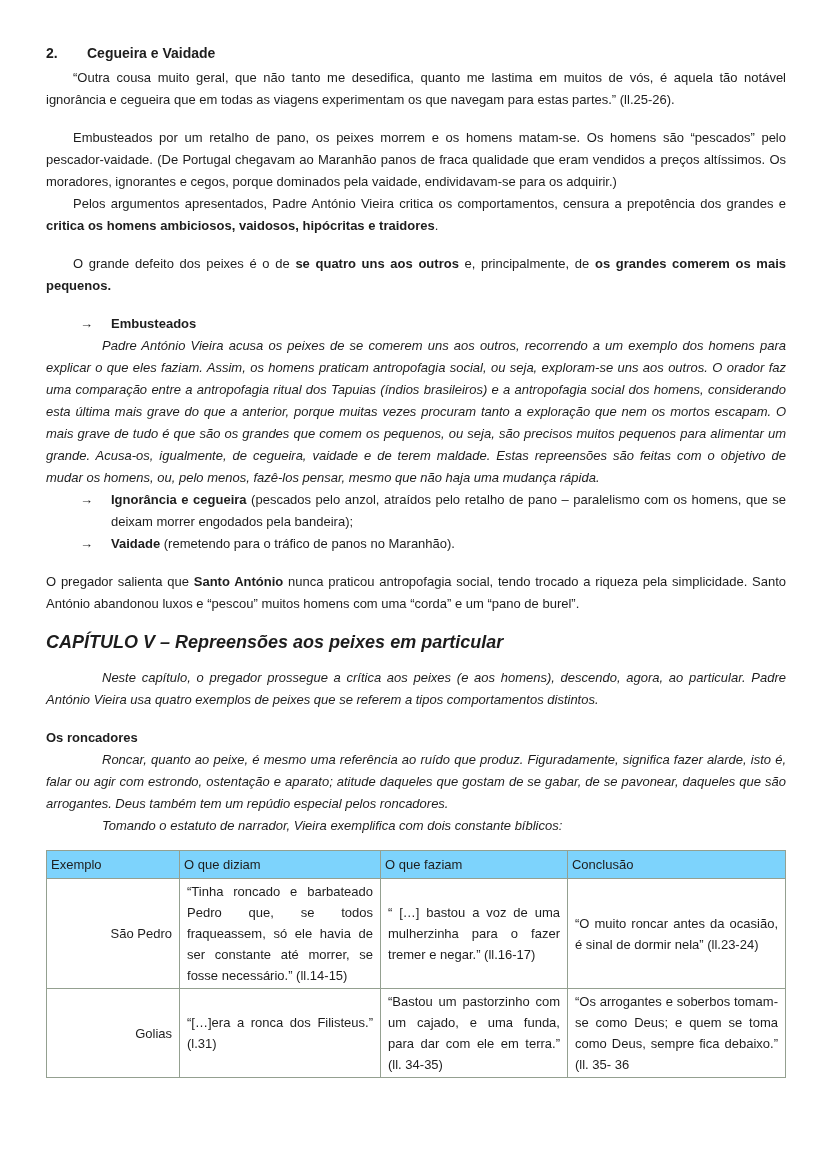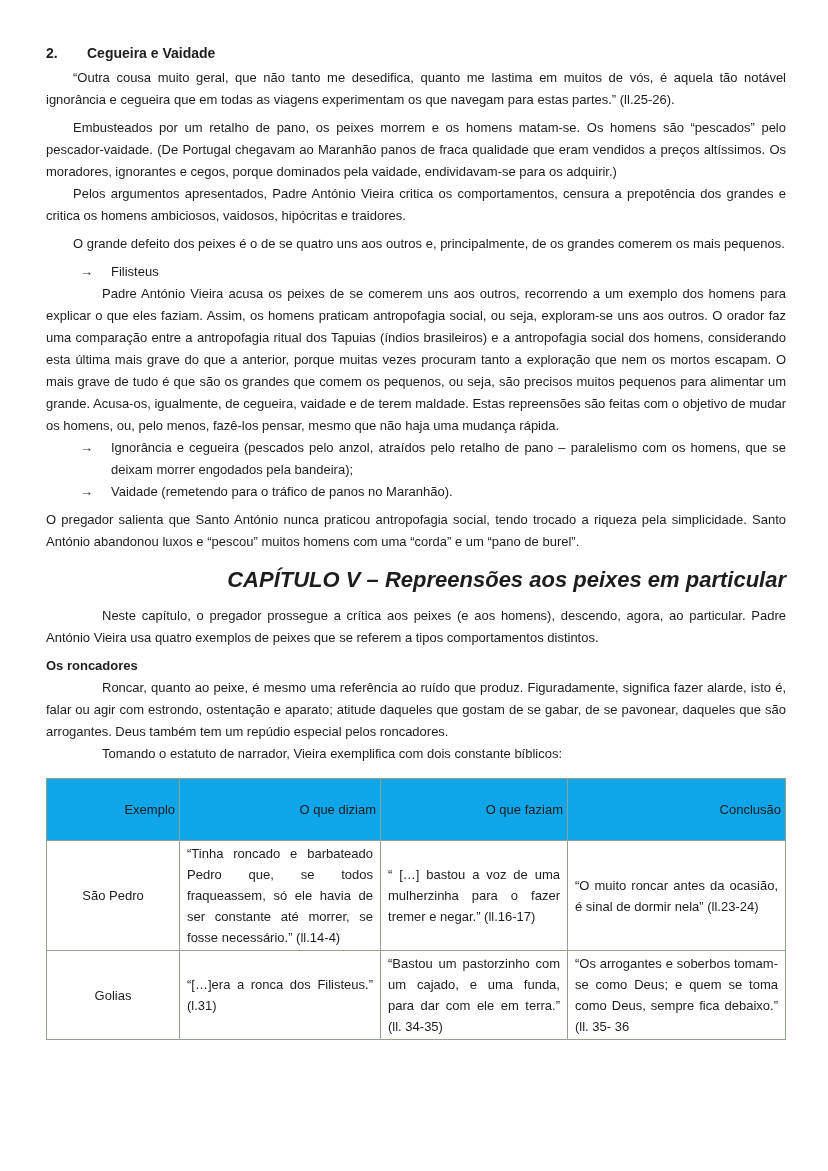--- a/index.html
+++ b/index.html
@@ -10,94 +10,94 @@
     box-sizing: border-box;
     margin: 0 auto;
     background: #ffffff;
     padding: 42px 42px 0 46px;
     font-family: "Liberation Sans", "DejaVu Sans", sans-serif;
     font-size: 13px;
     line-height: 22px;
     color: #1d1d1d;
     overflow: hidden;
   }
-  .b { font-weight: 400; }
+  .b { font-weight: 700; }
   p { margin: 0; text-align: justify; }
-  .gap { margin-top: 6px; }
+  .gap { margin-top: 16px; }
   .ind1 { text-indent: 27px; }
-  .ind2 { text-indent: 56px; }
+  .ind2 { text-indent: 56px; font-style: italic; }
   .h1 {
     display: flex;
     font-size: 14px;
     font-weight: 700;
     line-height: 22px;
     margin-bottom: 3px;
   }
   .h1-num { width: 41px; }
   .arrow-item {
     padding-left: 65px;
     text-indent: -31px;
     text-align: justify;
   }
   .arrow-glyph {
     display: inline-block;
     width: 31px;
     text-indent: 0;
     font-weight: 400;
   }
   .chapter-title {
-    text-align: right;
-    font-size: 22px;
+    text-align: left;
+    font-size: 18px;
     font-weight: 700;
     font-style: italic;
     line-height: 24px;
     margin: 15px 0 13px 0;
   }
   .subhead { font-weight: 700; }
   table.bible-table {
     width: 100%;
     border-collapse: collapse;
     margin-top: 13px;
     table-layout: fixed;
   }
   table.bible-table th, table.bible-table td {
     border: 1px solid #94a090;
     font-size: 13px;
     line-height: 21px;
     padding: 2px 7px;
     vertical-align: middle;
   }
   table.bible-table th {
-    background: #0ea5e9;
+    background: #7dd3fc;
     font-weight: 400;
-    text-align: right;
-    padding: 20px 4px;
+    text-align: left;
+    padding: 3px 4px;
   }
-  td.cell-center { text-align: center; }
+  td.cell-center { text-align: right; }
   td.cell-justify { text-align: justify; }
 </style>
 </head>
 <body>
 
 <div class="page">
 
   <div class="h1">
     <span class="h1-num">2.</span>
     <span>Cegueira e Vaidade</span>
   </div>
 
   <p class="ind1">“Outra cousa muito geral, que não tanto me desedifica, quanto me lastima em muitos de vós, é aquela tão notável ignorância e cegueira que em todas as viagens experimentam os que navegam para estas partes.” (ll.25-26).</p>
 
   <p class="ind1 gap">Embusteados por um retalho de pano, os peixes morrem e os homens matam-se. Os homens são “pescados” pelo pescador-vaidade. (De Portugal chegavam ao Maranhão panos de fraca qualidade que eram vendidos a preços altíssimos. Os moradores, ignorantes e cegos, porque dominados pela vaidade, endividavam-se para os adquirir.)</p>
 
   <p class="ind1"><span>Pelos argumentos apresentados, Padre António Vieira critica os comportamentos, censura a prepotência dos grandes e </span><span class="b">critica os homens ambiciosos, vaidosos, hipócritas e traidores</span><span>.</span></p>
 
   <p class="ind1 gap"><span>O grande defeito dos peixes é o de </span><span class="b">se quatro uns aos outros</span><span> e, principalmente, de </span><span class="b">os grandes comerem os mais pequenos.</span></p>
 
-  <p class="arrow-item gap"><span class="arrow-glyph">→</span><span class="b">Filisteus</span></p>
+  <p class="arrow-item gap"><span class="arrow-glyph">→</span><span class="b">Embusteados</span></p>
 
   <p class="ind2">Padre António Vieira acusa os peixes de se comerem uns aos outros, recorrendo a um exemplo dos homens para explicar o que eles faziam. Assim, os homens praticam antropofagia social, ou seja, exploram-se uns aos outros. O orador faz uma comparação entre a antropofagia ritual dos Tapuias (índios brasileiros) e a antropofagia social dos homens, considerando esta última mais grave do que a anterior, porque muitas vezes procuram tanto a exploração que nem os mortos escapam. O mais grave de tudo é que são os grandes que comem os pequenos, ou seja, são precisos muitos pequenos para alimentar um grande. Acusa-os, igualmente, de cegueira, vaidade e de terem maldade. Estas repreensões são feitas com o objetivo de mudar os homens, ou, pelo menos, fazê-los pensar, mesmo que não haja uma mudança rápida.</p>
 
   <p class="arrow-item"><span class="arrow-glyph">→</span><span><span class="b">Ignorância e cegueira</span><span> (pescados pelo anzol, atraídos pelo retalho de pano – paralelismo com os homens, que se deixam morrer engodados pela bandeira);</span></span></p>
 
   <p class="arrow-item"><span class="arrow-glyph">→</span><span><span class="b">Vaidade</span><span> (remetendo para o tráfico de panos no Maranhão).</span></span></p>
 
   <p class="gap"><span>O pregador salienta que </span><span class="b">Santo António</span><span> nunca praticou antropofagia social, tendo trocado a riqueza pela simplicidade. Santo António abandonou luxos e “pescou” muitos homens com uma “corda” e um “pano de burel”.</span></p>
 
   <h2 class="chapter-title">CAPÍTULO V – Repreensões aos peixes em particular</h2>
@@ -121,21 +121,21 @@
       <tr>
         <th>Exemplo</th>
         <th>O que diziam</th>
         <th>O que faziam</th>
         <th>Conclusão</th>
       </tr>
     </thead>
     <tbody>
       <tr>
         <td class="cell-center">São Pedro</td>
-        <td class="cell-justify">“Tinha roncado e barbateado Pedro que, se todos fraqueassem, só ele havia de ser constante até morrer, se fosse necessário.” (ll.14-4)</td>
+        <td class="cell-justify">“Tinha roncado e barbateado Pedro que, se todos fraqueassem, só ele havia de ser constante até morrer, se fosse necessário.” (ll.14-15)</td>
         <td class="cell-justify">“ […] bastou a voz de uma mulherzinha para o fazer tremer e negar.” (ll.16-17)</td>
         <td class="cell-justify">“O muito roncar antes da ocasião, é sinal de dormir nela” (ll.23-24)</td>
       </tr>
       <tr>
         <td class="cell-center">Golias</td>
         <td class="cell-justify">“[…]era a ronca dos Filisteus.” (l.31)</td>
         <td class="cell-justify">“Bastou um pastorzinho com um cajado, e uma funda, para dar com ele em terra.” (ll. 34-35)</td>
         <td class="cell-justify">“Os arrogantes e soberbos tomam-se como Deus; e quem se toma como Deus, sempre fica debaixo.” (ll. 35- 36</td>
       </tr>
     </tbody>

